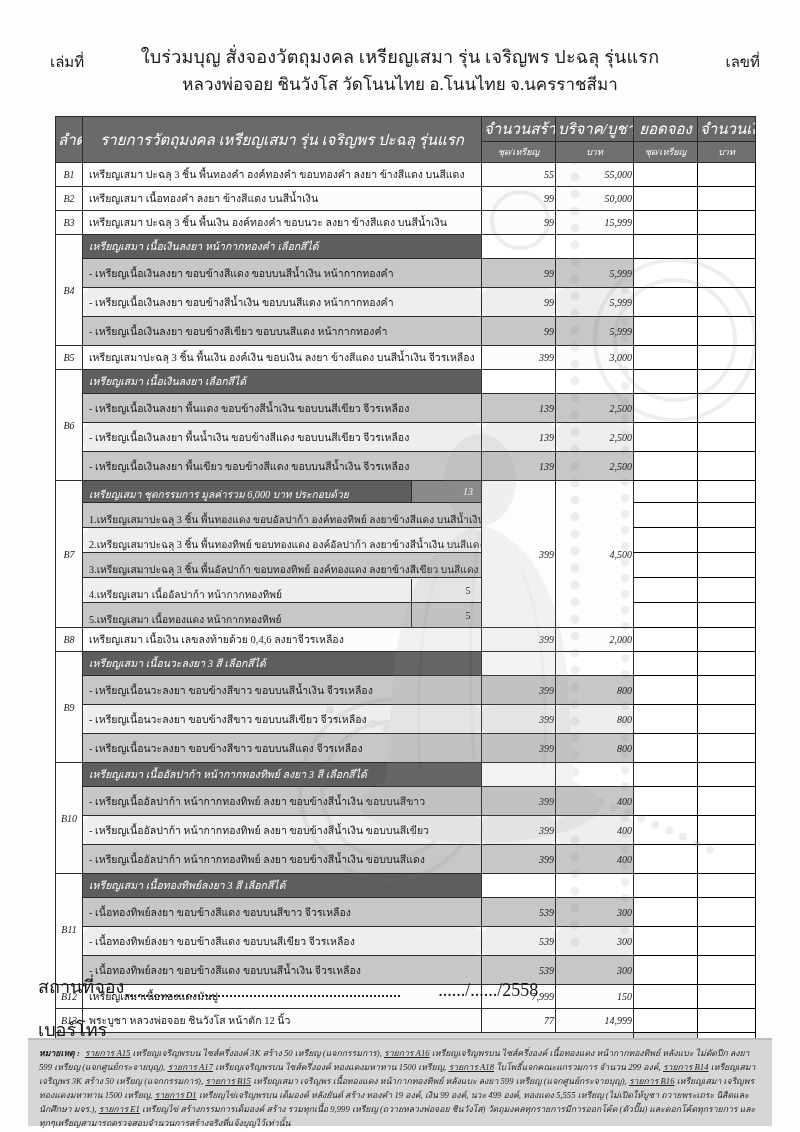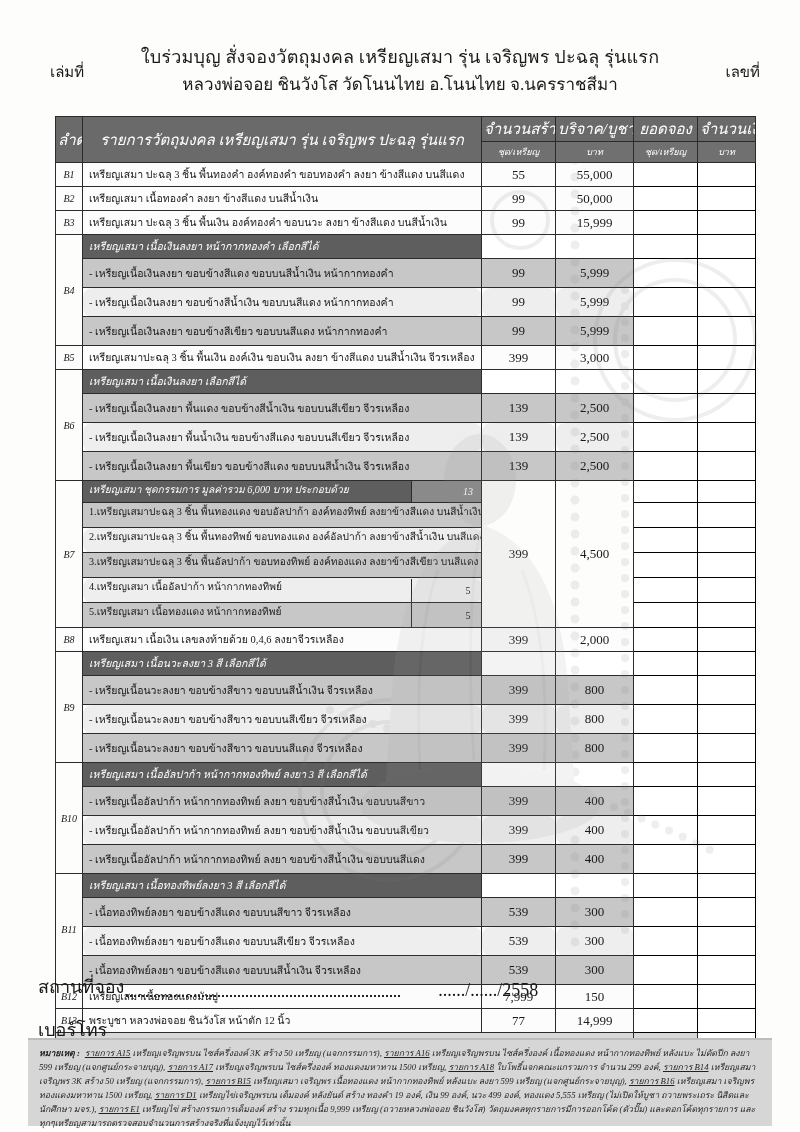--- a/index.html
+++ b/index.html
@@ -2,51 +2,51 @@
 <html><head>
 <meta charset="utf-8">
 <style>
   html,body{margin:0;padding:0;}
   body{
     width:800px;height:1132px;position:relative;overflow:hidden;
     background:#fdfdfc;color:#191919;
     font-family:"Liberation Serif","DejaVu Sans",serif;
   }
   
-  .vol-no{position:absolute;top:60px;font-size:15px;}
+  .vol-no{position:absolute;top:50px;font-size:15px;}
   .vol-no.left{left:50px;}
   .vol-no.right{right:40px;}
   .title{position:absolute;left:0;right:0;top:42px;text-align:center;font-size:18px;letter-spacing:.2px;}
   .subtitle{position:absolute;left:0;right:0;top:70px;text-align:center;font-size:17px;}
   
   .table-wrap{position:absolute;left:55px;top:116px;width:700px;z-index:1;}
   table{border-collapse:collapse;width:100%;table-layout:fixed;}
   th,td{border:1px solid #2b2b2b;overflow:hidden;white-space:nowrap;}
   thead th{
     background:#6a6a6a;color:#fff;font-weight:normal;font-style:italic;
     font-size:15px;height:22px;padding:0 2px;
   }
   thead tr.units th{font-size:9px;height:20px;background:#707070;}
   td.ord{text-align:center;font-style:italic;font-size:10px;}
   td.desc{font-size:10.5px;padding:1px 6px;}
-  td.num{text-align:center;font-size:13px;}
+  td.num{text-align:right;font-style:italic;font-size:10px;}
   td.blank{background:#fff;}
   td.fill{border:1.6px solid #000;background:#fff;}
   tr.simple td{height:21px;background:#fcfcfc;}
   tr.simple td.fill{background:#fff;}
   td.band{
     background:#5e5e5e;color:#fff;font-size:10.5px;font-style:italic;
     padding:1px 6px;height:21px;
   }
   tr.sub td{height:26px;}
   .s1{background:#c7c7c7;}
   .s2{background:#eeeeee;border-radius:9px;}
   tr.b7i td{height:22px;}
   td.p0{padding:0;}
-  .cellflex{display:flex;align-items:flex-start;height:100%;}
+  .cellflex{display:flex;align-items:flex-end;height:100%;}
   .cellflex .txt{flex:1;padding:0 6px;font-size:10.2px;}
   .cellflex .cnt{
     width:26px;align-self:stretch;display:flex;align-items:center;justify-content:center;
     border-left:1px solid #2b2b2b;font-size:10px;padding-left:43px;
   }
   td.band .cnt{background:#8a8a8a;color:#fff;}
   tr.totrow td{height:25px;background:#d8d8d8;}
   tr.totrow td.fill{background:#fff;}
   .totflex{display:flex;align-items:flex-end;padding:2px 6px 4px 6px;font-size:10px;font-style:italic;}
   .dotfill{flex:1;border-bottom:1.4px dotted #3b3b3b;margin:0 5px 3px 5px;height:1px;}

